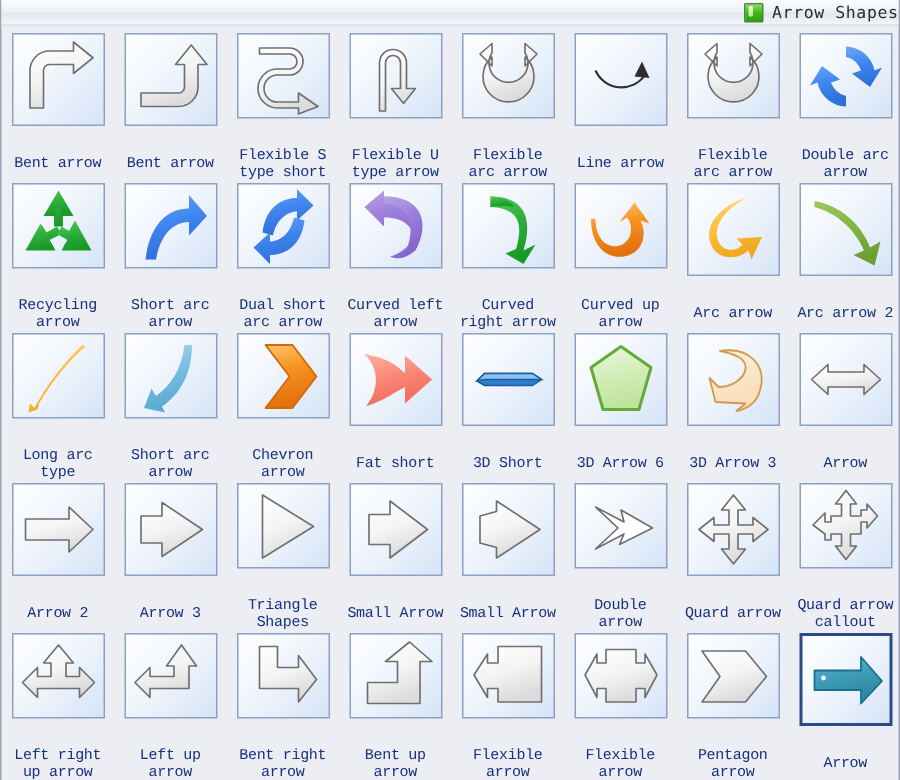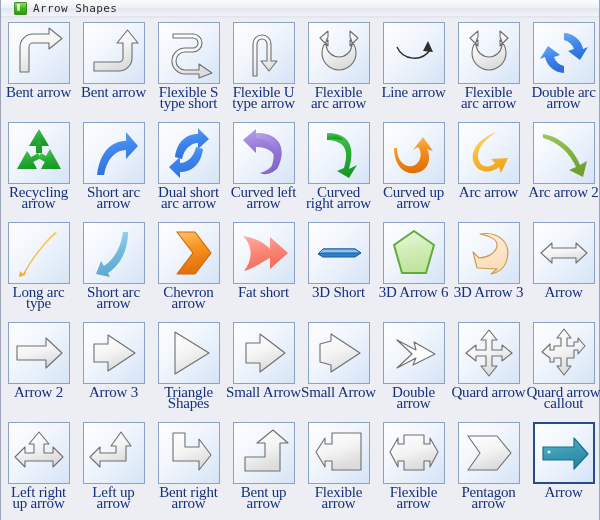--- a/index.html
+++ b/index.html
@@ -14,22 +14,23 @@
     box-sizing:border-box;
     border:1px solid #9aa4b5;
     border-top:none;border-bottom:none;
   }
   
   #titlebar{
     height:17px;width:100%;box-sizing:border-box;
     background:linear-gradient(to bottom,#fbfcfd 0%,#eef1f6 45%,#e2e7ee 55%,#f2f4f8 100%);
     border-bottom:1px solid #b9c1ce;
     display:flex;align-items:center;
-    padding-left:13px;
+    padding-left:3px;
     position:relative;
+    justify-content:flex-end;
   }
   #titlebar:after{
     content:"";position:absolute;left:0;right:0;bottom:-3px;height:3px;
     background:linear-gradient(to bottom,#dfe3ea,#eceef3);
   }
   .tb-icon{
     width:11px;height:11px;margin-right:6px;flex:0 0 auto;
     background:linear-gradient(to bottom,#8fd96a 0%,#43b41e 50%,#2e9c12 100%);
     border:1px solid #3c8f22;border-radius:1px;
     position:relative;
@@ -62,23 +63,23 @@
     border:1px solid #8aa2c4;
     background:linear-gradient(135deg,#fdfeff 0%,#f3f7fd 38%,#e2ecf9 75%,#d5e4f6 100%);
     display:flex;align-items:center;justify-content:center;
     position:relative;
   }
   .tile.selected{
     border:2px solid #2a4c86;
   }
   .tile svg{display:block;}
   .label{
-    margin-top:3px;
-    font-family:Liberation Serif, serif;
-    font-size:15px;line-height:11px;
+    margin-top:20px;
+    font-family:Liberation Mono, monospace;
+    font-size:10px;line-height:11px;
     color:#15307e;text-align:center;
     width:75px;
     letter-spacing:-0.2px;
     white-space:pre-line;
   }
 </style>
 </head>
 <body>
 
 <div id="app">

